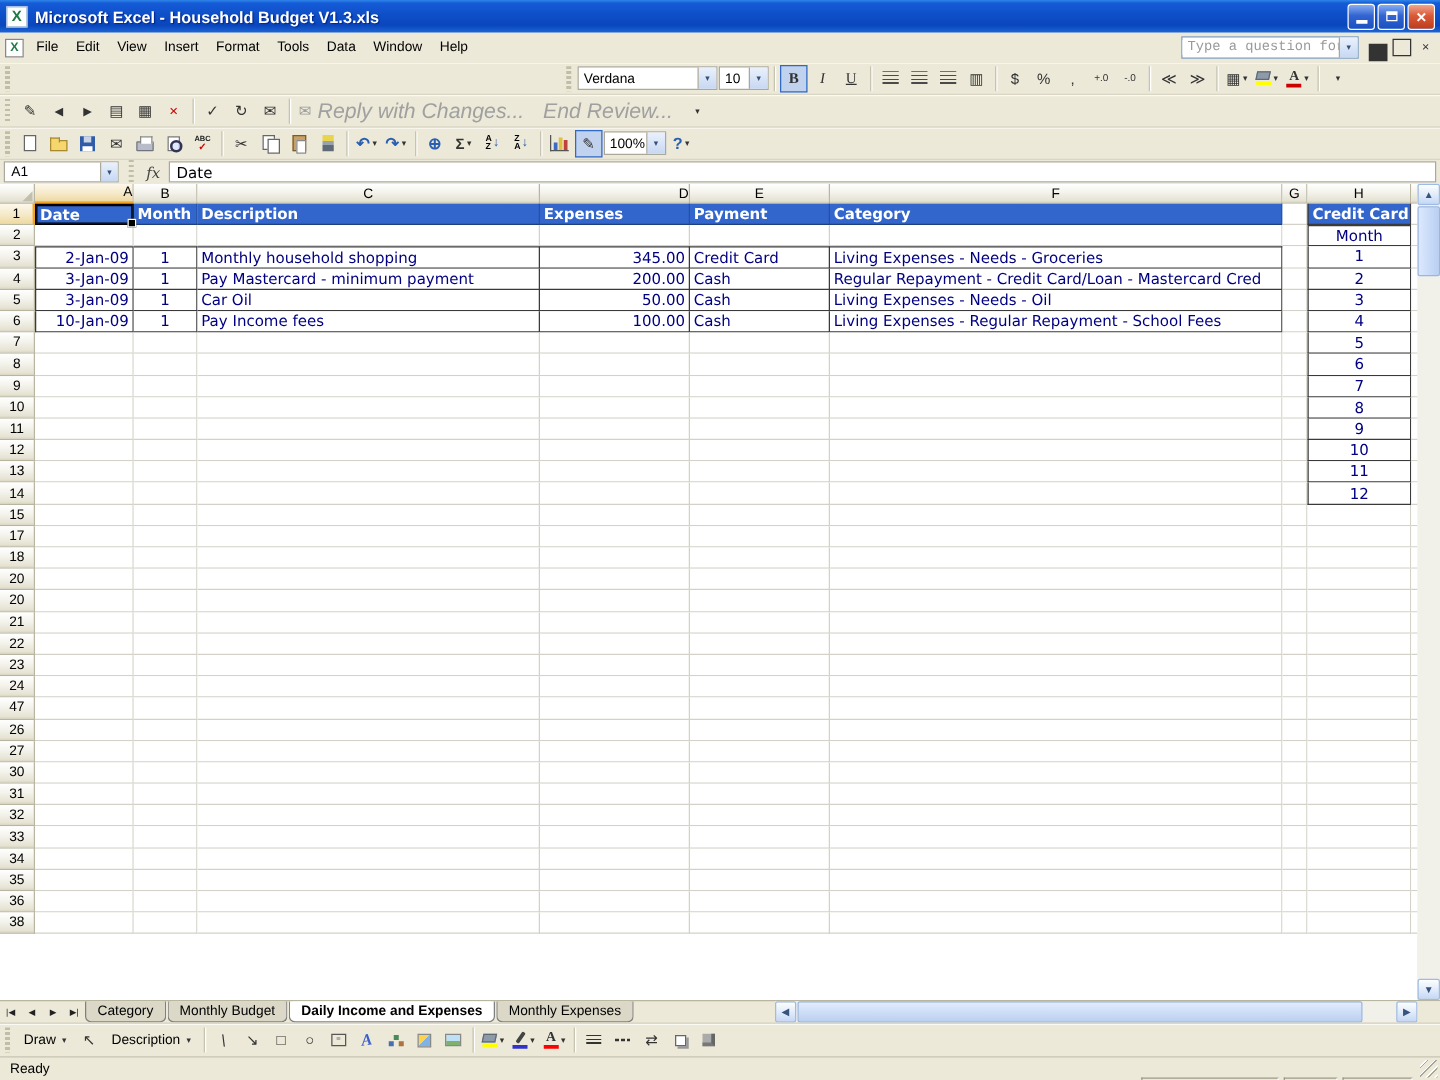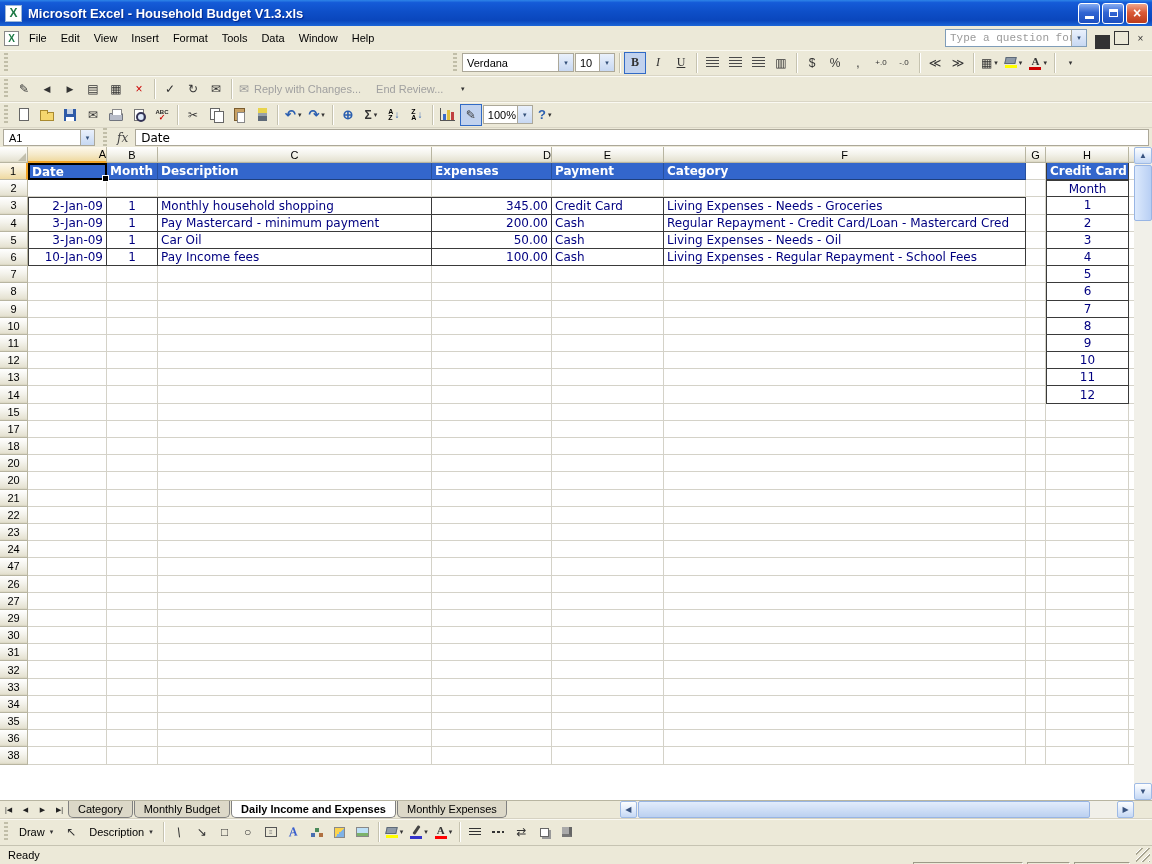--- a/index.html
+++ b/index.html
@@ -38,21 +38,21 @@
   
   .toolbar { height:26px; flex:0 0 26px; display:flex; align-items:center; padding:1px 3px; gap:1px;
     box-shadow:inset 0 1px 0 #FAF9F2; border-bottom:1px solid #DAD6C6; }
   .grip { width:4px; height:20px; margin:0 4px 0 1px; flex:0 0 4px;
     background:repeating-linear-gradient(180deg,#C1BEA8 0 2px,transparent 2px 4px); }
   .sep { width:1px; height:20px; background:#C6C3B0; box-shadow:1px 0 0 #FFF; margin:0 3px; flex:0 0 1px; }
   .tbtn { min-width:22px; height:22px; display:flex; align-items:center; justify-content:center; gap:1px; padding:0 2px;
     font-size:12px; color:#333; border:1px solid transparent; }
   .tbtn.pressed { border:1px solid #316AC5; background:#C1D2EE; }
   .dd { font-size:7px; color:#333; margin-left:1px; }
-  .disabled-label { font-size:11px; color:#A0A0A0; padding:0 4px; }
+  .disabled-label { font-size:17px; color:#A0A0A0; padding:0 4px;font-style:italic; }
   .gray { color:#9B9B9B; }
 
   .combo { background:#fff; border:1px solid #ACA899; height:19px; display:flex; align-items:center; font-size:11px; padding-left:4px; color:#000; }
   .combo .dd-btn { width:15px; height:17px; margin-left:auto; background:linear-gradient(180deg,#EAF1FC,#C7D8F2);
     border-left:1px solid #ACA899; display:flex; align-items:center; justify-content:center; font-size:7px; color:#33507A; }
   .combo-font { width:112px; } .combo-size { width:40px; } .combo-zoom { width:50px; }
 
   .b-label { font-weight:bold; font-family:"Liberation Serif",serif; }
   .i-label { font-style:italic; font-family:"Liberation Serif",serif; }
   .u-label { text-decoration:underline; font-family:"Liberation Serif",serif; }
@@ -763,32 +763,20 @@
           <div class="cell col-B"></div>
           <div class="cell col-C"></div>
           <div class="cell col-D"></div>
           <div class="cell col-E"></div>
           <div class="cell col-F"></div>
           <div class="cell col-G"></div>
           <div class="cell col-H"></div>
           <div class="cell sliver"></div>
         </div>
         <div class="grow">
-          <div class="cell-hdr rh">29</div>
-          <div class="cell col-A"></div>
-          <div class="cell col-B"></div>
-          <div class="cell col-C"></div>
-          <div class="cell col-D"></div>
-          <div class="cell col-E"></div>
-          <div class="cell col-F"></div>
-          <div class="cell col-G"></div>
-          <div class="cell col-H"></div>
-          <div class="cell sliver"></div>
-        </div>
-        <div class="grow">
           <div class="cell-hdr rh">30</div>
           <div class="cell col-A"></div>
           <div class="cell col-B"></div>
           <div class="cell col-C"></div>
           <div class="cell col-D"></div>
           <div class="cell col-E"></div>
           <div class="cell col-F"></div>
           <div class="cell col-G"></div>
           <div class="cell col-H"></div>
           <div class="cell sliver"></div>

